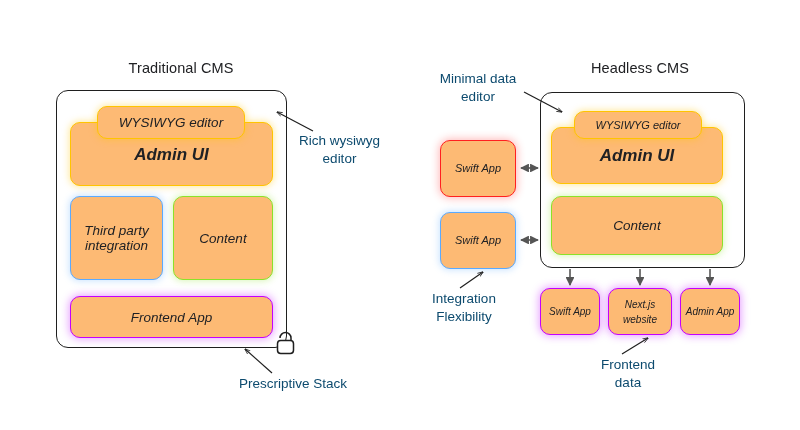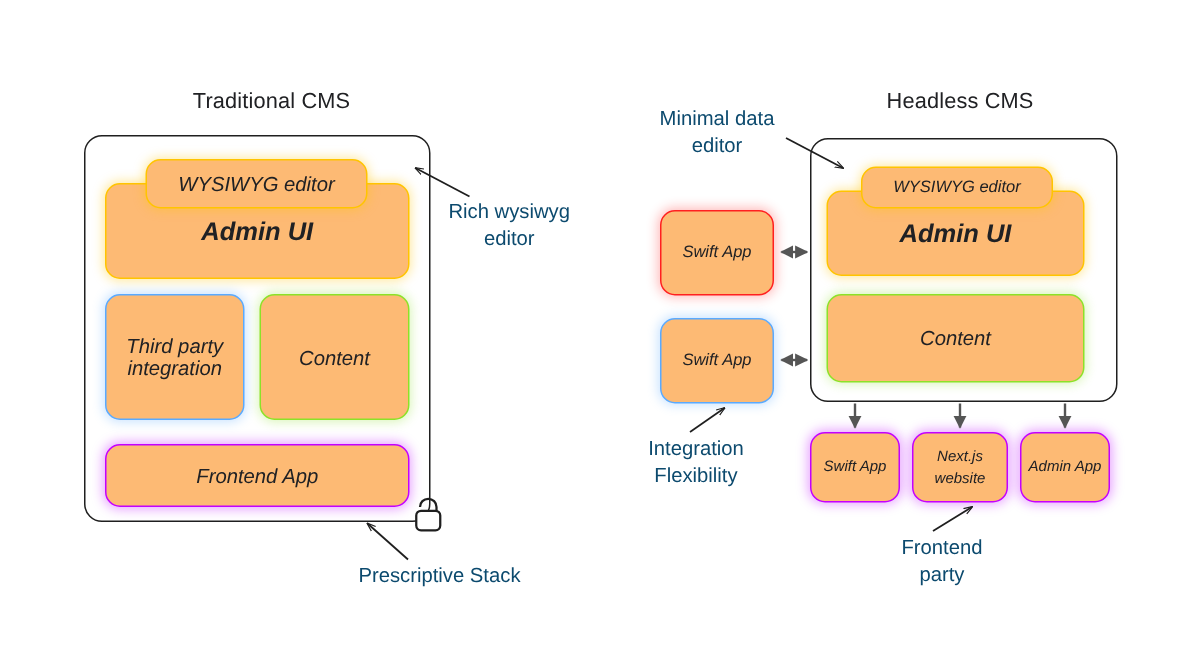--- a/index.html
+++ b/index.html
@@ -157,21 +157,21 @@
     <div>editor</div>
   </div>
 
   <div class="abs callout" style="left:414px; top:290px; width:100px;">
     <div>Integration</div>
     <div>Flexibility</div>
   </div>
 
   <div class="abs callout" style="left:588px; top:356px; width:80px;">
     <div>Frontend</div>
-    <div>party</div>
+    <div>data</div>
   </div>
 
   <svg class="overlay" viewBox="0 0 800 430">
     <defs>
       <marker id="ah-dark" viewBox="0 0 10 10" refX="8.5" refY="5" markerWidth="6" markerHeight="6" orient="auto-start-reverse">
         <path d="M 0 0 L 10 5 L 0 10 z" fill="#1f1f1f"></path>
       </marker>
       <marker id="ah-gray" viewBox="0 0 10 10" refX="9" refY="5" markerWidth="5.5" markerHeight="5.5" orient="auto-start-reverse">
         <path d="M 0 0 L 10 5 L 0 10 z" fill="#555555"></path>
       </marker>

